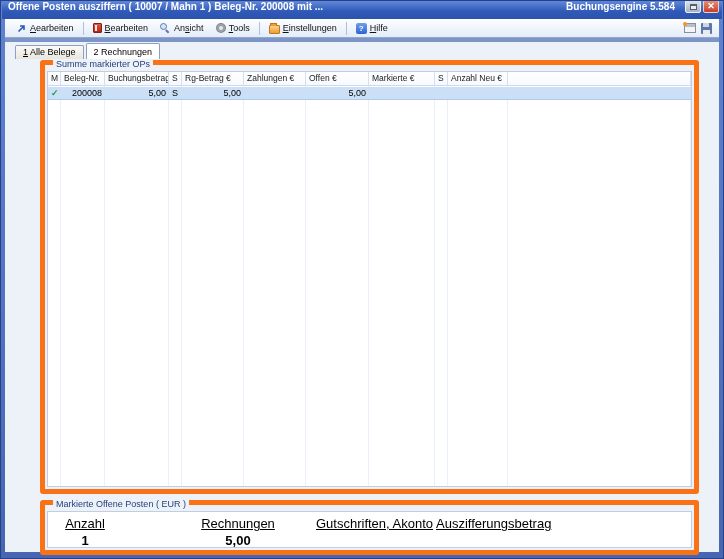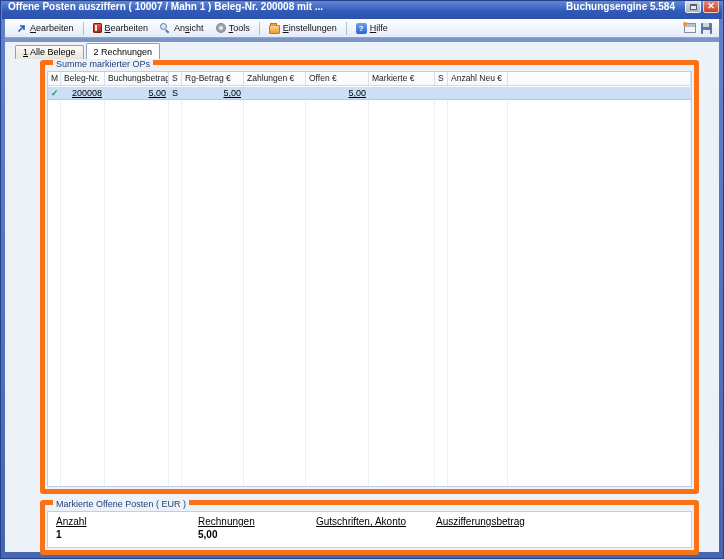--- a/index.html
+++ b/index.html
@@ -76,27 +76,27 @@
   }
   .gb-inner { position:absolute; left:2px; right:2px; top:6px; bottom:2px; background:#fff; border:1px solid #c0cde3; overflow:hidden; }
   
   .grid { position:absolute; inset:0; font-size:9px; }
   .gridlines { position:absolute; inset:0; display:flex; }
   .gridlines div { border-right:1px solid #e9f0fa; height:100%; }
   .hrow { position:absolute; top:0; left:0; right:0; height:14px; display:flex; border-bottom:1px solid #ccd9ee; background:linear-gradient(#ffffff,#f6f9fd); }
   .hcell { padding:1px 3px 0 3px; color:#222; border-right:1px solid #d4e0f2; white-space:nowrap; overflow:hidden; font-size:8.5px; }
   .drow { position:absolute; top:15px; left:0; right:0; height:13px; display:flex; background:#cbdff7; border-bottom:1px solid #b0c9ec; cursor:default; }
   .dcell { padding:1px 3px 0 3px; color:#000; white-space:nowrap; overflow:hidden; }
-  .num { text-align:right;text-decoration:underline; }
+  .num { text-align:right; }
   .ctr { text-align:center; }
   .check { color:#1e9e3e; font-weight:bold; font-size:9px; line-height:11px; }
   .c0{width:13px}.c1{width:44px}.c2{width:64px}.c3{width:13px}.c4{width:62px}
   .c5{width:62px}.c6{width:63px}.c7{width:66px}.c8{width:13px}.c9{width:60px}.cf{flex:1}
   
-  .sumcol { position:absolute; top:4px; text-align:left; font-size:10px; color:#000; }
+  .sumcol { position:absolute; top:4px; text-align:center; font-size:13px; color:#000; }
   .sumcol .lbl { text-decoration:underline; white-space:nowrap; }
   .sumcol .val { font-weight:bold; margin-top:2px; min-height:10px; }
   .sc0{left:8px;   width:58px;}
   .sc1{left:150px; width:80px;}
   .sc2{left:268px; width:98px;}
   .sc3{left:388px; width:104px;}
 </style>
 </head>
 <body>
 

